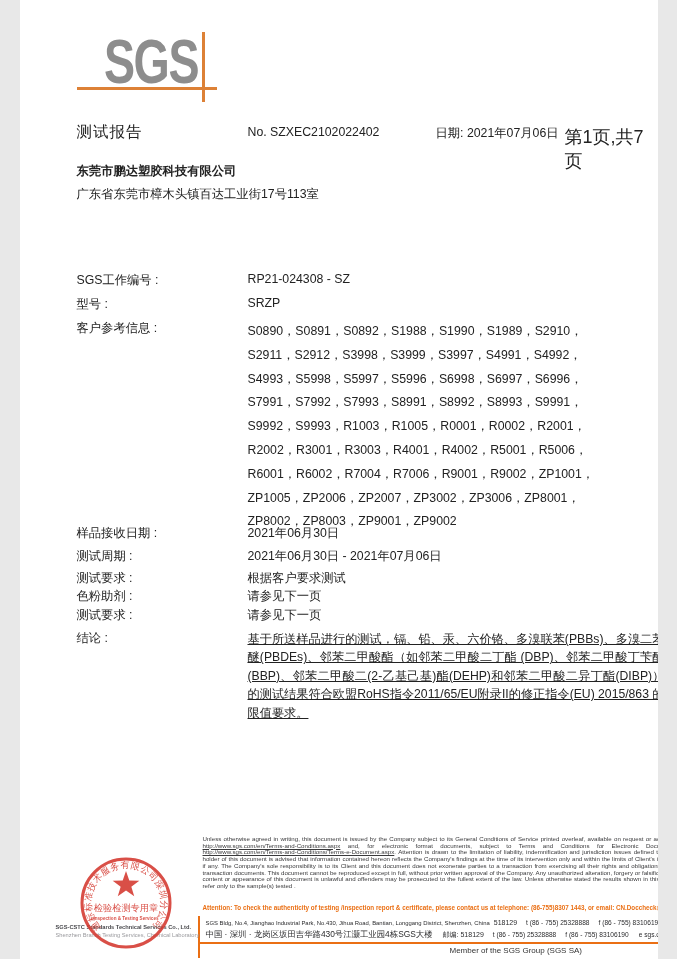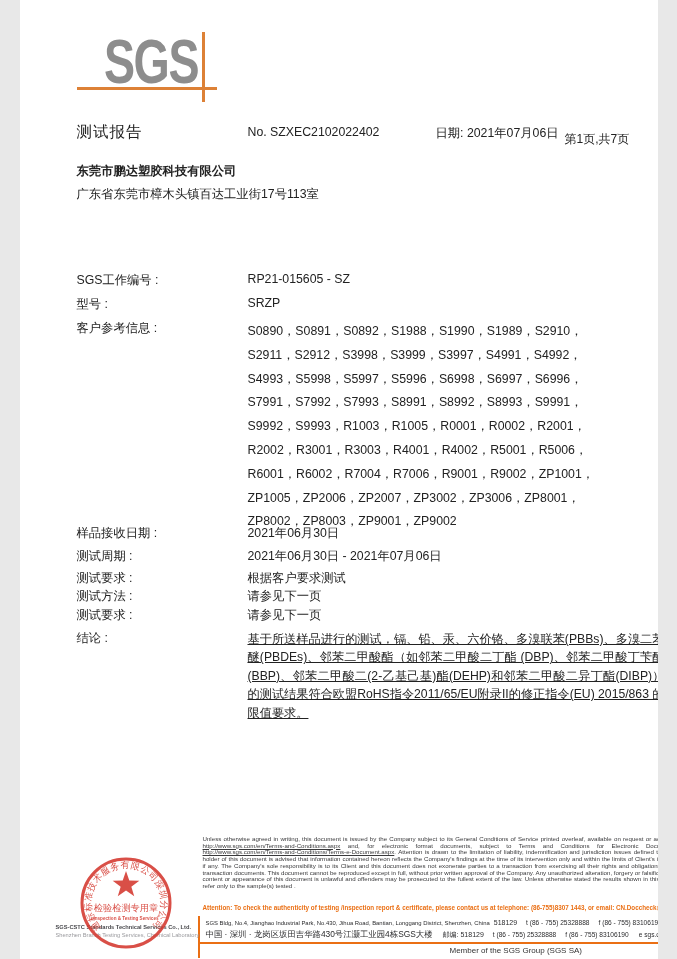--- a/index.html
+++ b/index.html
@@ -19,21 +19,21 @@
   .abs{position:absolute;}
   
   .logo-text{left:84px;top:30px;font-size:63px;line-height:1;font-weight:bold;color:var(--logo-gray);
     letter-spacing:-2px;transform:scaleX(0.74);transform-origin:left top;}
   .logo-hline{left:57px;top:87px;width:140px;height:3px;background:var(--accent-orange);}
   .logo-vline{left:182px;top:32px;width:3px;height:70px;background:var(--accent-orange);}
   
   .doc-title{left:57px;top:122px;font-size:15.5px;font-weight:normal;letter-spacing:1px;}
   .report-no{left:228px;top:125px;font-size:12.3px;}
   .report-date{left:416px;top:125px;font-size:12.3px;}
-  .page-info{left:545px;top:125px;font-size:12px;margin-top:6px;}
+  .page-info{left:545px;top:125px;font-size:18px;}
   
   .applicant-name{left:57px;top:163px;font-size:12.3px;font-weight:bold;}
   .applicant-address{left:57px;top:186px;font-size:12.3px;}
   .statement{left:57px;top:249px;font-size:12.3px;}
   
   .frow{left:57px;width:590px;font-size:12.3px;}
   .frow .lbl{position:absolute;left:0;top:0;width:168px;}
   .frow .val{position:absolute;left:171px;top:0;width:420px;}
   .row-job{top:272px;} .row-model{top:296px;}
   .row-custref{top:320px;}
@@ -77,21 +77,21 @@
   <div class="abs report-no">No. SZXEC2102022402</div>
   <div class="abs report-date">日期: 2021年07月06日</div>
   <div class="abs page-info">第1页,共7页</div>
 
   <div class="abs applicant-name">东莞市鹏达塑胶科技有限公司</div>
   <div class="abs applicant-address">广东省东莞市樟木头镇百达工业街17号113室</div>
 
 
   <div class="abs frow row-job">
     <span class="lbl">SGS工作编号 :</span>
-    <span class="val">RP21-015605 - SZ</span>
+    <span class="val">RP21-024308 - SZ</span>
   </div>
   <div class="abs frow row-model">
     <span class="lbl">型号 :</span>
     <span class="val">SRZP</span>
   </div>
   <div class="abs frow row-custref">
     <span class="lbl">客户参考信息 :</span>
     <span class="val custref-lines">
       <div>S0890，S0891，S0892，S1988，S1990，S1989，S2910，</div>
       <div>S2911，S2912，S3998，S3999，S3997，S4991，S4992，</div>
@@ -110,21 +110,21 @@
   </div>
   <div class="abs frow row-period">
     <span class="lbl">测试周期 :</span>
     <span class="val">2021年06月30日 - 2021年07月06日</span>
   </div>
   <div class="abs frow row-requirement">
     <span class="lbl">测试要求 :</span>
     <span class="val">根据客户要求测试</span>
   </div>
   <div class="abs frow row-method">
-    <span class="lbl">测试方法 :</span>
+    <span class="lbl">色粉助剂 :</span>
     <span class="val">请参见下一页</span>
   </div>
   <div class="abs frow row-result">
     <span class="lbl">测试要求 :</span>
     <span class="val">请参见下一页</span>
   </div>
   <div class="abs frow row-conclusion">
     <span class="lbl">结论 :</span>
     <span class="val">基于所送样品进行的测试，镉、铅、汞、六价铬、多溴联苯(PBBs)、多溴二苯醚(PBDEs)、邻苯二甲酸酯（如邻苯二甲酸二丁酯 (DBP)、邻苯二甲酸丁苄酯(BBP)、邻苯二甲酸二(2-乙基己基)酯(DEHP)和邻苯二甲酸二异丁酯(DIBP)）的测试结果符合欧盟RoHS指令2011/65/EU附录II的修正指令(EU) 2015/863 的限值要求。</span>
   </div>

